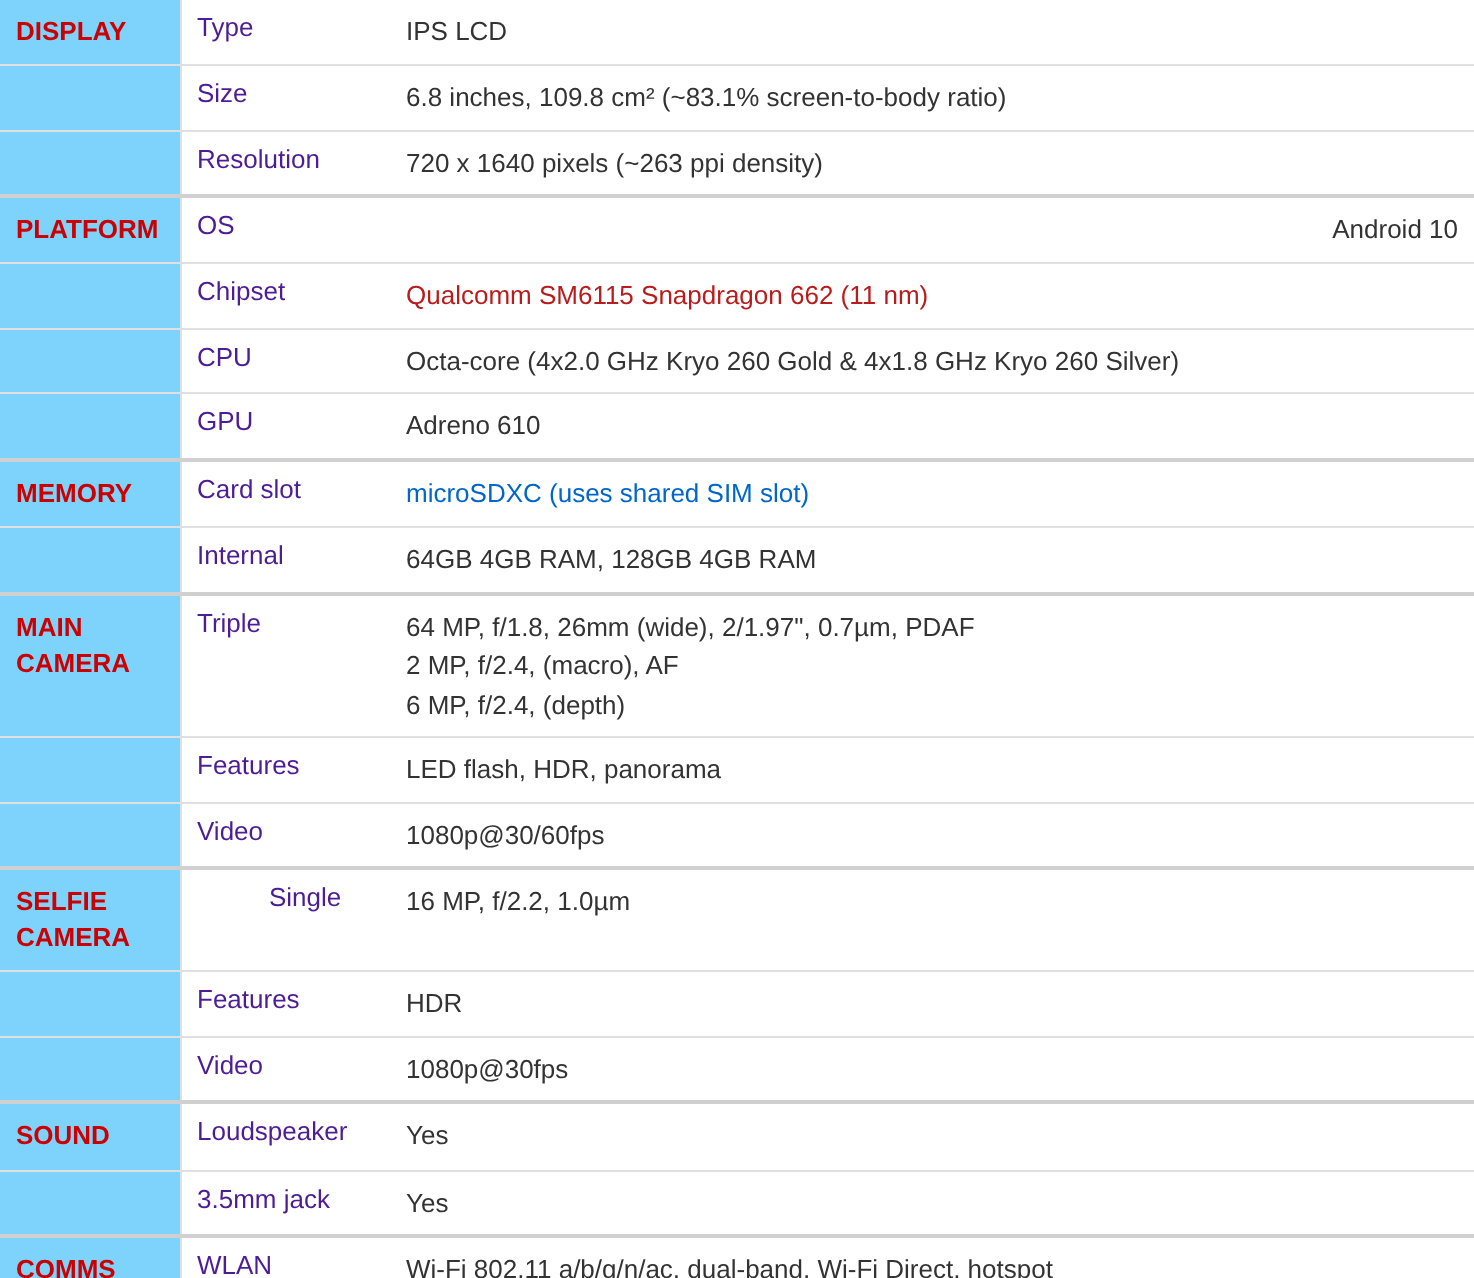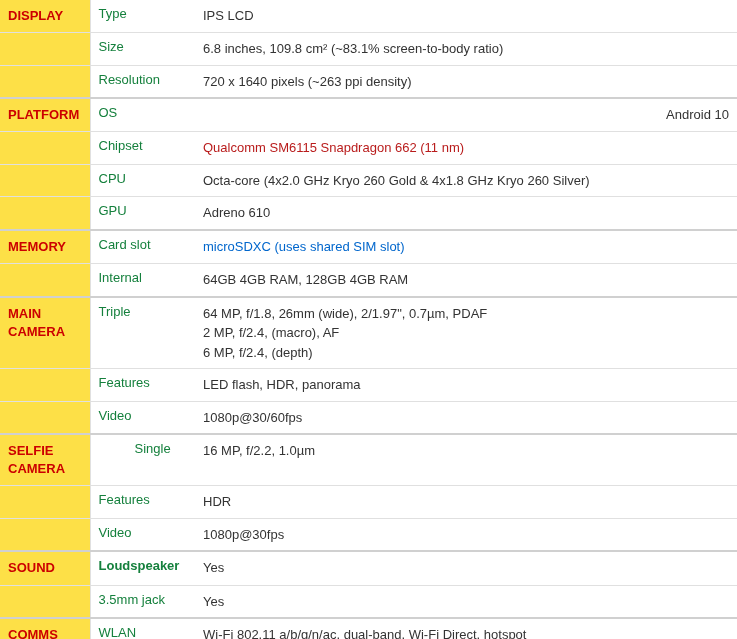--- a/index.html
+++ b/index.html
@@ -17,33 +17,33 @@
       border-bottom: 1px solid #e0e0e0;
     }
     tr:last-child {
       border-bottom: none;
     }
     td {
       padding: 5px 8px;
       vertical-align: top;
     }
     .section-cell {
-      background-color: #fde047;
+      background-color: #7dd3fc;
       color: #cc0000;
       font-weight: bold;
       font-size: 13px;
       width: 90px;
       min-width: 90px;
       line-height: 1.4;
       padding: 7px 8px;
       border-right: 1px solid #e0e0e0;
       margin-left: 40px;
     }
     .label-cell {
-      color: #15803d;
+      color: #4c1d95;
       width: 105px;
       min-width: 105px;
       padding: 6px 8px;
       vertical-align: top;
     }
     .value-cell {
       color: #333;
       padding: 6px 8px;
       vertical-align: top;
       line-height: 1.5;
@@ -124,21 +124,21 @@
         <td class="label-cell">Features</td>
         <td class="value-cell"><span>HDR</span></td>
       </tr>
       <tr>
         <td class="section-cell" style="border-top: none; border-bottom: none;"></td>
         <td class="label-cell">Video</td>
         <td class="value-cell"><span>1080p@30fps</span></td>
       </tr>
       <tr>
         <td class="section-cell" style="border-top: 2px solid rgb(208, 208, 208);">SOUND</td>
-        <td class="label-cell" style="border-top: 2px solid rgb(208, 208, 208); font-weight: bold;">Loudspeaker</td>
+        <td class="label-cell" style="border-top: 2px solid rgb(208, 208, 208);">Loudspeaker</td>
         <td class="value-cell" style="border-top: 2px solid rgb(208, 208, 208);"><span>Yes</span></td>
       </tr>
       <tr>
         <td class="section-cell" style="border-top: none; border-bottom: none;"></td>
         <td class="label-cell">3.5mm jack</td>
         <td class="value-cell"><span>Yes</span></td>
       </tr>
       <tr>
         <td class="section-cell" style="border-top: 2px solid rgb(208, 208, 208);">COMMS</td>
         <td class="label-cell" style="border-top: 2px solid rgb(208, 208, 208);">WLAN</td>

